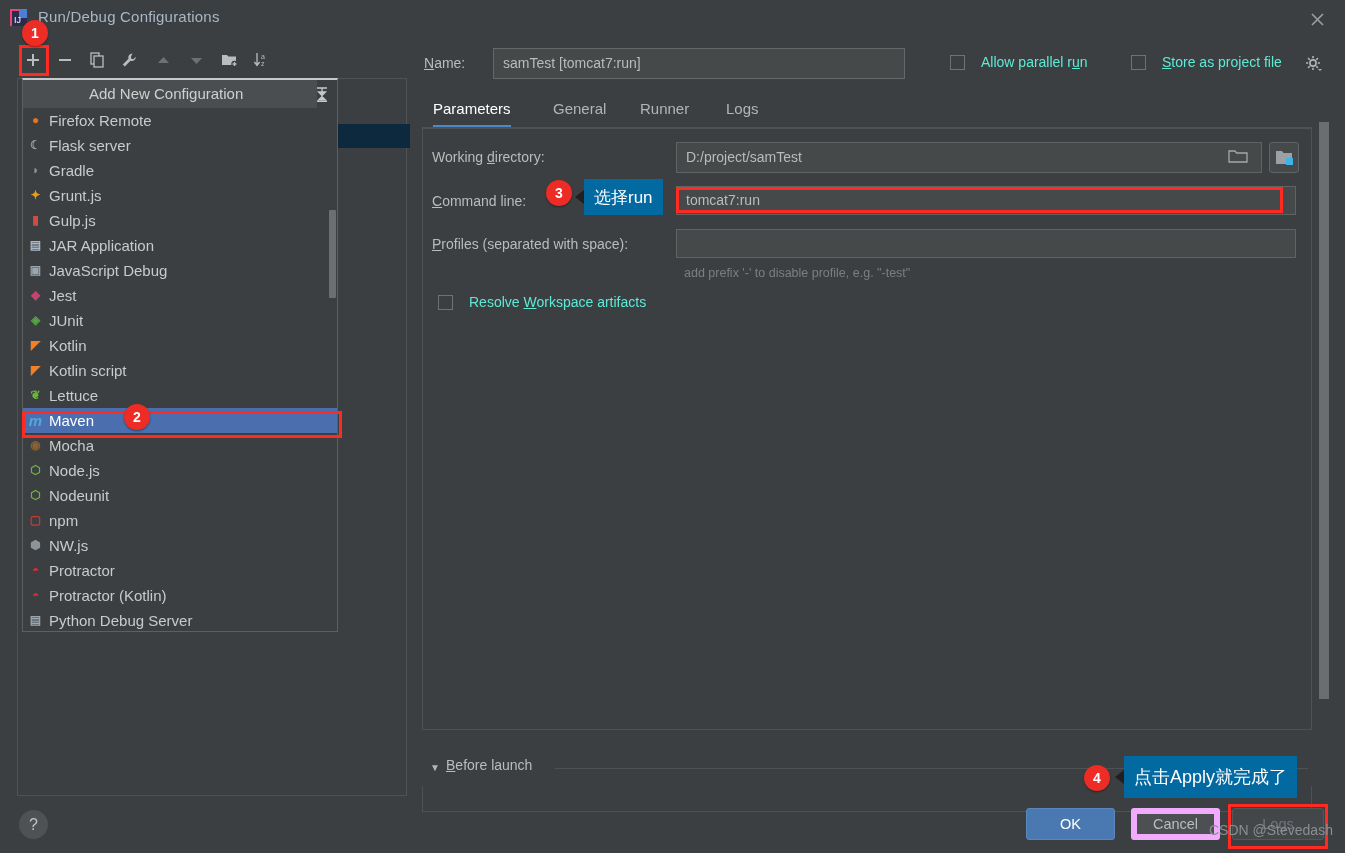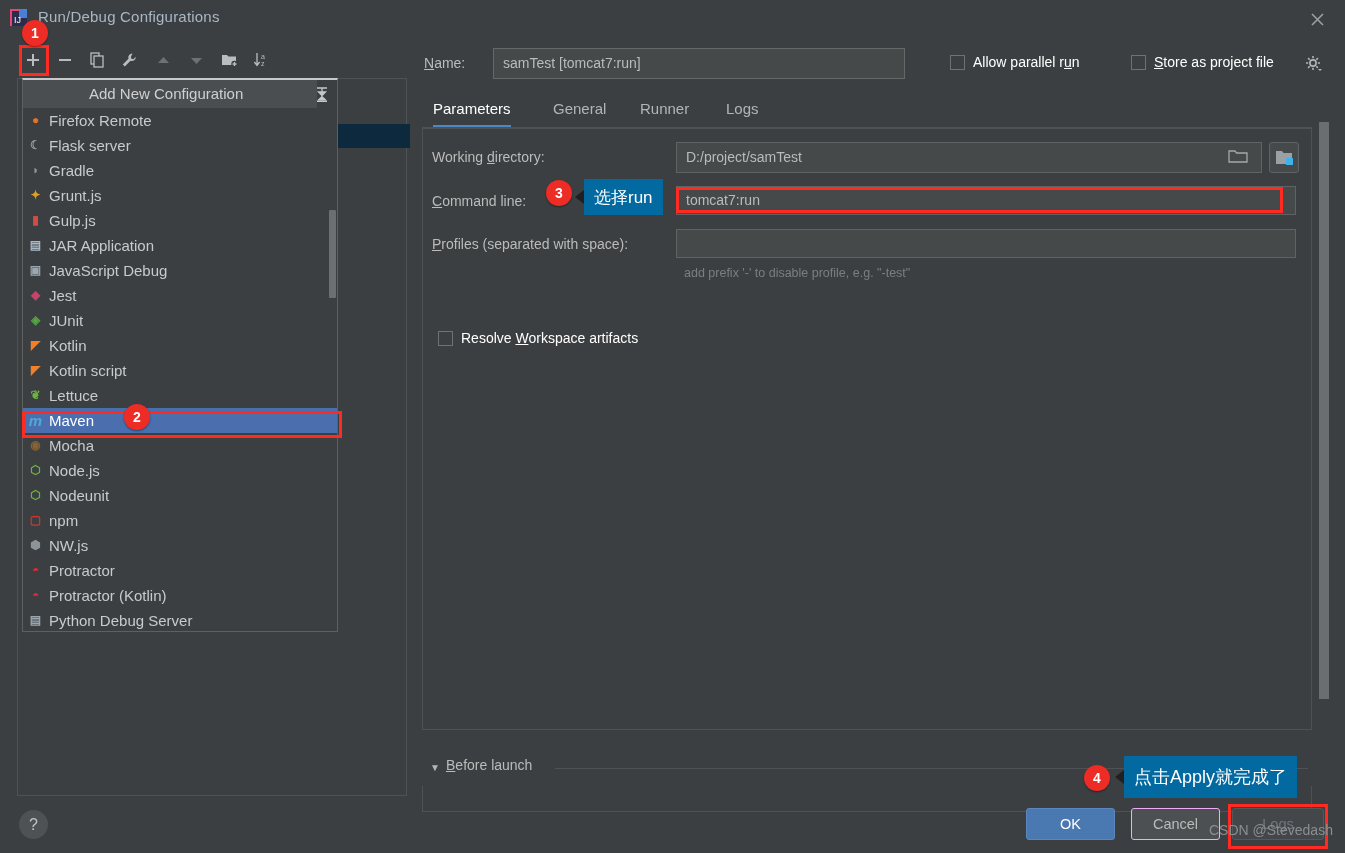--- a/index.html
+++ b/index.html
@@ -106,22 +106,22 @@
   }
   #name-label {
     position: absolute; left: 424px; top: 55px; font-size: 14px; color: #bbbbbb;
   }
   #name-field {
     position: absolute; left: 493px; top: 48px; width: 412px; height: 31px;
     background: #45494a; border: 1px solid #646868; color: #bbbbbb;
     font-size: 14px; padding-left: 9px; line-height: 29px;
   }
   .chk-row {
-    position: absolute; top: 54px; font-size: 14px; color: #ffffff;
-    display: flex; align-items: center; gap: 8px;
+    position: absolute; top: 54px; font-size: 14px; color: #5eead4;
+    display: flex; align-items: center; gap: 16px;
   }
   .chk-box {
     width: 15px; height: 15px; border: 1px solid #6e7274;
     background: #3c3f41; display: inline-block;
   }
   #gear-btn { position: absolute; left: 1305px; top: 55px; width: 18px; height: 18px; }
 
   
   #tabs { position: absolute; left: 422px; top: 96px; width: 890px; height: 32px; }
   .tab {
@@ -158,21 +158,21 @@
     border: 1px solid #4f5254; border-top: none; background: #3c3f41;
   }
 
   
   .btn {
     position: absolute; height: 32px; border-radius: 3px;
     font-size: 14.5px; display: flex; align-items: center; justify-content: center;
     cursor: default;
   }
   #ok-btn { left: 1026px; top: 808px; width: 89px; background: #4a78b0; border: 1px solid #5a87bd; color: #ffffff; }
-  #cancel-btn { left: 1131px; top: 808px; width: 89px; background: #4c5052; border: 1px solid #f0abfc; color: #bbbbbb; }
+  #cancel-btn { left: 1131px; top: 808px; width: 89px; background: #4c5052; border: 6px solid #f0abfc; color: #bbbbbb; }
   #apply-btn { left: 1232px; top: 808px; width: 92px; background: #43474a; border: 1px solid #53585a; color: #72767a; }
 
   #help-btn {
     position: absolute; left: 19px; top: 810px; width: 29px; height: 29px;
     border-radius: 50%; background: #4e5254; color: #c0c4c6;
     display: flex; align-items: center; justify-content: center;
     font-size: 16px; cursor: default;
   }
 
   
@@ -392,21 +392,21 @@
   <span class="underline-ch">C</span>ommand line:
 </div>
 <div class="form-field" style="left:676px; top:186px; width:620px; height:29px; line-height:27px;">tomcat7:run</div>
 
 <div class="form-label" style="left:432px; top:236px;">
   <span class="underline-ch">P</span>rofiles (separated with space):
 </div>
 <div class="form-field" style="left:676px; top:229px; width:620px; height:29px; line-height:27px;"></div>
 <div class="hint" style="left:684px; top:266px;">add prefix '-' to disable profile, e.g. "-test"</div>
 
-<div class="chk-row" style="left:438px; top:294px;margin-top:36px;">
+<div class="chk-row" style="left:438px; top:294px;">
   <span class="chk-box"></span>
   <span>Resolve <span class="underline-ch">W</span>orkspace artifacts</span>
 </div>
 
 <div id="content-scroll-thumb"></div>
 
 <div id="before-launch-row">
   <div id="bl-arrow">▼</div>
   <div id="bl-label">
     <span class="underline-ch">B</span>efore launch

